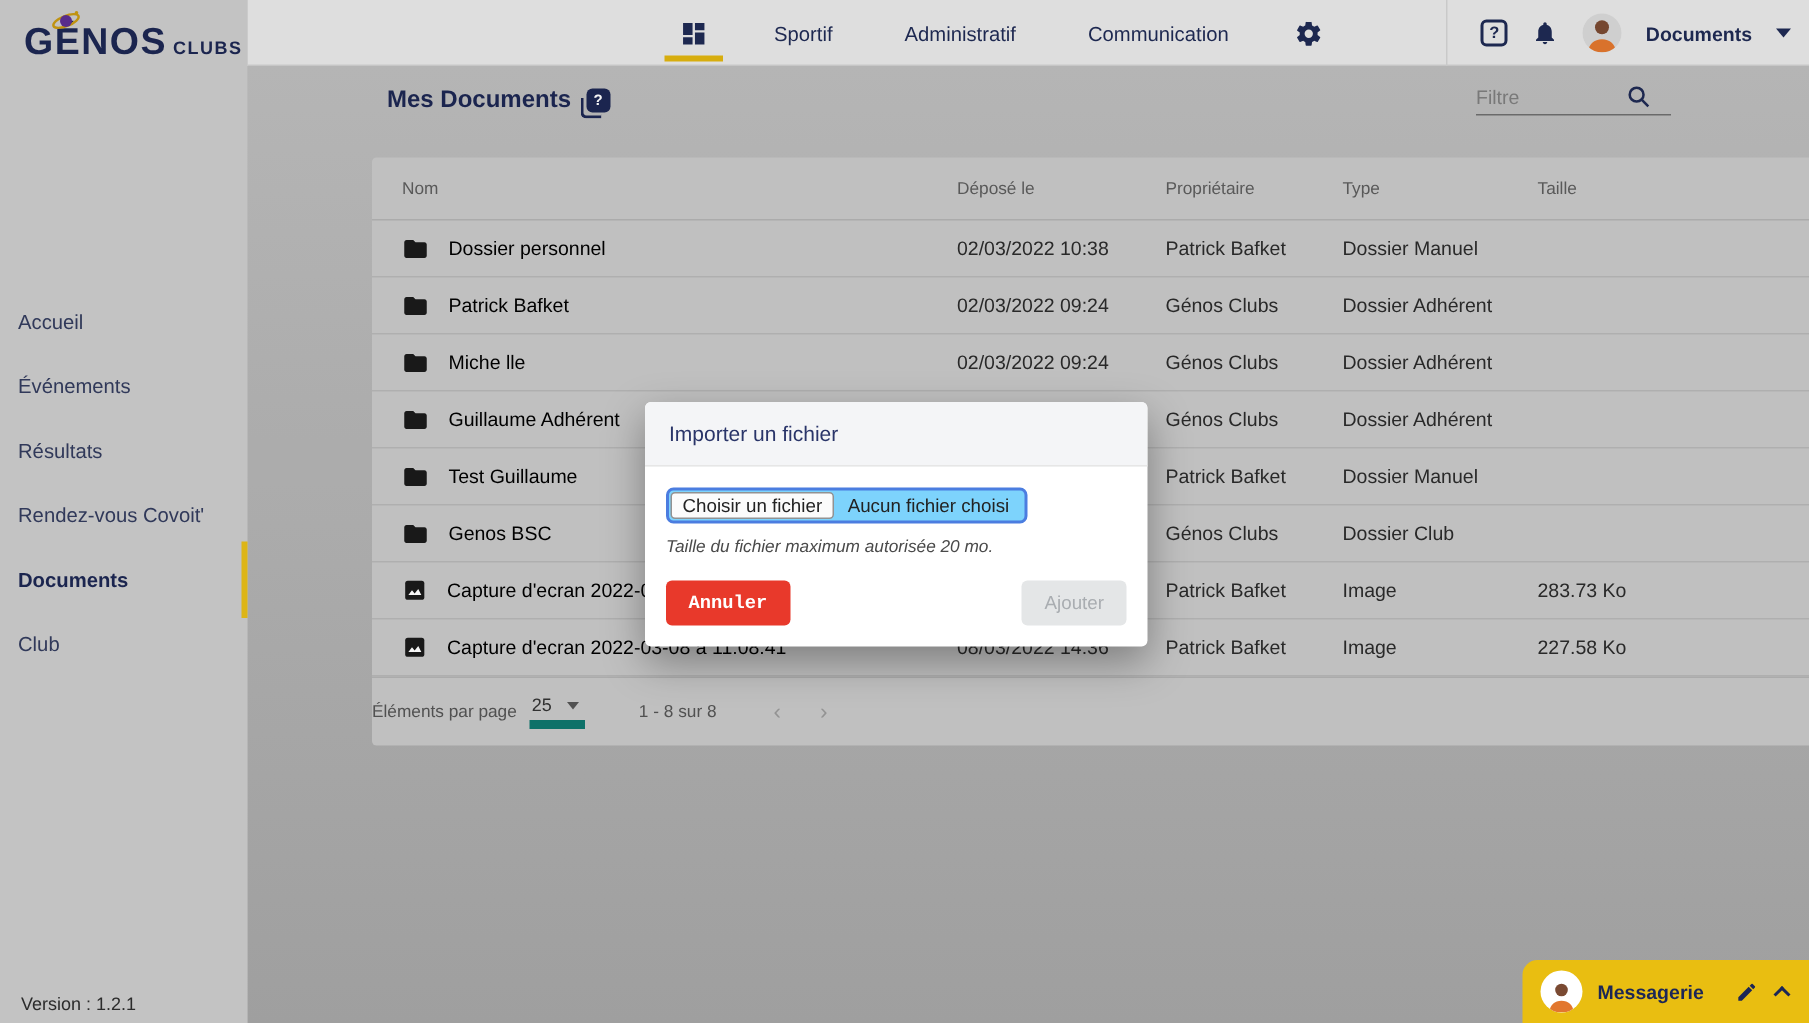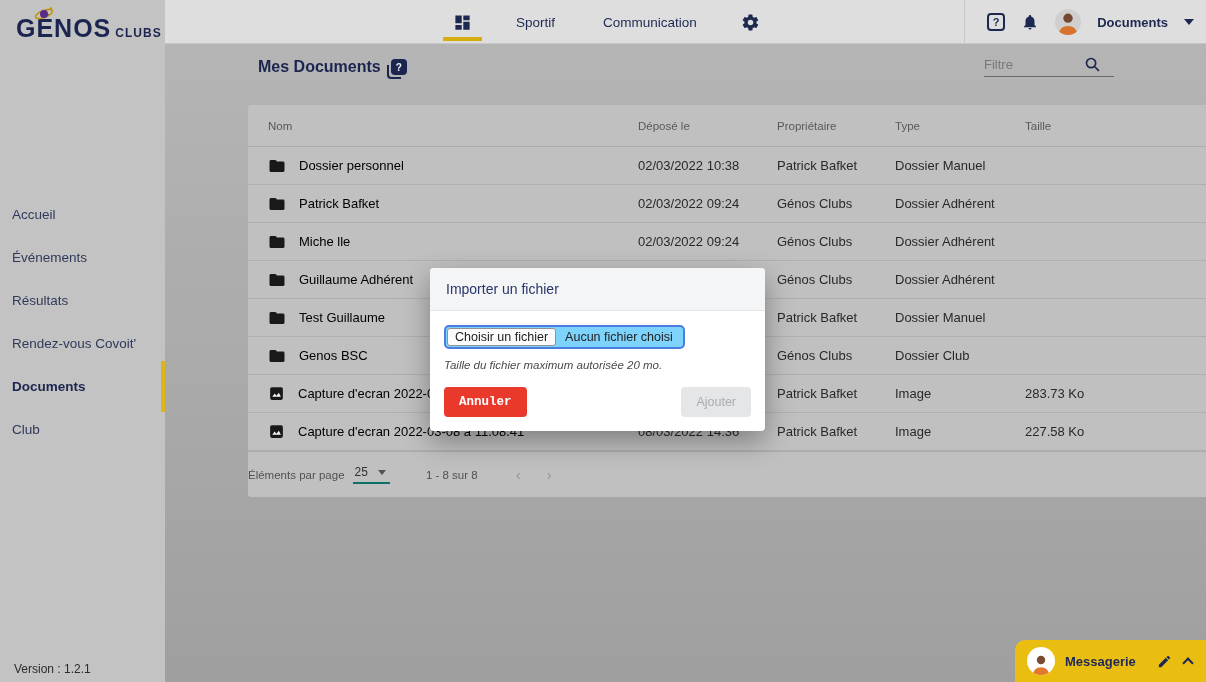--- a/index.html
+++ b/index.html
@@ -41,21 +41,21 @@
   .filter-input::placeholder { color:#7e7e7e; }
 
   
   .card { position:absolute; left:83px; top:61px; width:1027px; background:#c8c8c8; border-radius:3px; }
   .t-head { display:grid; grid-template-columns:370px 139px 118px 130px 1fr; height:42px; align-items:center; padding-left:20px; color:#5d5d5d; font-size:11.5px; border-bottom:1px solid #b2b2b2; }
   .t-row { display:grid; grid-template-columns:370px 139px 118px 130px 1fr; height:38px; align-items:center; padding-left:20px; border-bottom:1px solid #b7b7b7; cursor:pointer; }
   .t-row:last-of-type { border-bottom:none; }
   .c-name { display:flex; align-items:center; gap:13px; color:#000000; }
   .c-txt { color:#2b2b2b; }
   .t-foot { display:flex; align-items:center; justify-content:flex-start; height:46px; border-top:1px solid #b2b2b2; color:#555; font-size:11.5px; gap:8px; padding-right:39px; }
-  .per-page { display:flex; align-items:center; gap:10px; border-bottom:2px solid #0f766e; padding:0 4px 3px 2px; cursor:pointer; color:#333; font-size:12px; }
+  .per-page { display:flex; align-items:center; gap:10px; border-bottom:6px solid #0f766e; padding:0 4px 3px 2px; cursor:pointer; color:#333; font-size:12px; }
   .caret-sm { width:0; height:0; border-left:4px solid transparent; border-right:4px solid transparent; border-top:5px solid #555; }
   .range { margin-left:28px; }
   .pg-btns { display:flex; gap:26px; margin-left:30px; }
   .pg-chev { color:#9a9a9a; font-size:15px; cursor:default; }
 
   
   .backdrop { position:absolute; inset:0; background:rgba(0,0,0,0.04); z-index:3; }
   .modal { position:absolute; left:430px; top:268px; width:335px; z-index:4; background:#fff; border-radius:4px; box-shadow:0 10px 28px rgba(0,0,0,.35); overflow:hidden; }
   .modal-head { background:#f4f5f7; padding:13px 16px; border-bottom:1px solid #e6e6e6; }
   .modal-title { color:#2a3569; font-size:14px; font-weight:500; }
@@ -119,20 +119,23 @@
       <span>
         <svg width="19" height="19" viewBox="0 0 24 24" fill="#1f2a54">
             <path d="M3 13h8V3H3v10zm0 8h8v-6H3v6zm10 0h8V11h-8v10zm0-18v6h8V3h-8z"></path>
           </svg>
       </span>
     </div>
     <div class="nav-tab">
         <span>Sportif</span>
       </div>
       <div class="nav-tab">
+        <span>Administratif</span>
+      </div>
+      <div class="nav-tab">
         <span>Communication</span>
       </div>
     <div class="nav-tab icon-tab">
       <span>
         <svg width="19" height="19" viewBox="0 0 24 24" fill="#1f2a54">
             <path d="M19.4 13c.04-.33.06-.66.06-1s-.02-.67-.06-1l2.1-1.65a.5.5 0 0 0 .12-.64l-2-3.46a.5.5 0 0 0-.61-.22l-2.49 1a7.3 7.3 0 0 0-1.73-1l-.38-2.65A.5.5 0 0 0 13.92 2h-4a.5.5 0 0 0-.5.42L9.04 5.07c-.63.26-1.21.6-1.73 1l-2.49-1a.5.5 0 0 0-.61.22l-2 3.46a.5.5 0 0 0 .12.64L4.43 11c-.04.33-.06.66-.06 1s.02.67.06 1l-2.1 1.65a.5.5 0 0 0-.12.64l2 3.46c.14.24.42.34.61.22l2.49-1c.52.4 1.1.74 1.73 1l.38 2.65c.04.24.25.42.5.42h4c.25 0 .46-.18.5-.42l.38-2.65c.63-.26 1.21-.6 1.73-1l2.49 1c.19.12.47.02.61-.22l2-3.46a.5.5 0 0 0-.12-.64L19.4 13zM12 15.5a3.5 3.5 0 1 1 0-7 3.5 3.5 0 0 1 0 7z"></path>
           </svg>
       </span>
     </div>
   </div>

